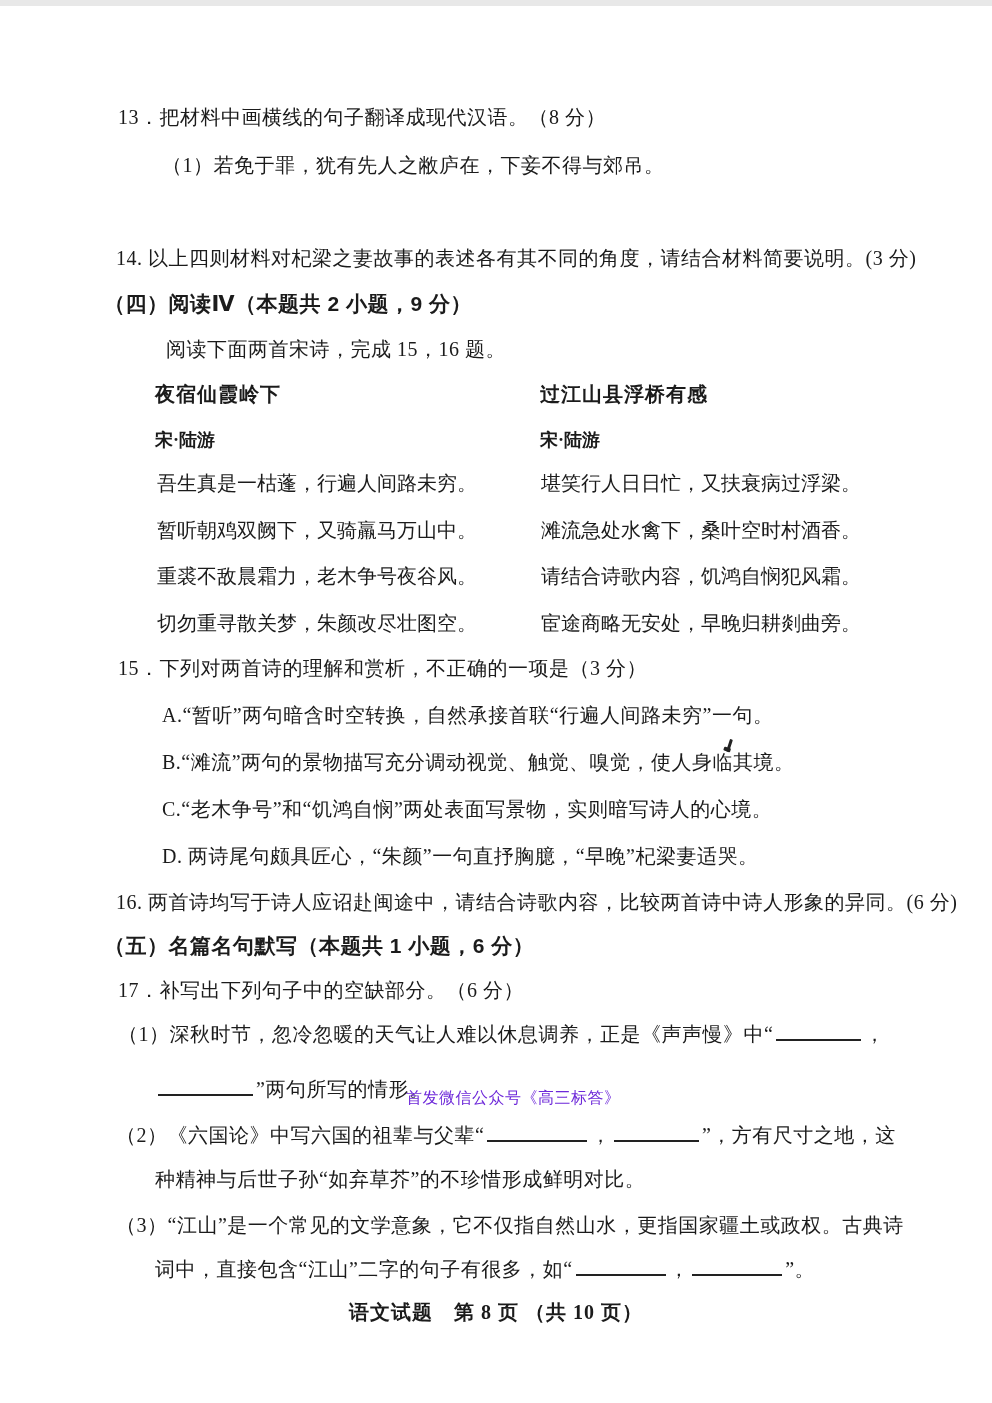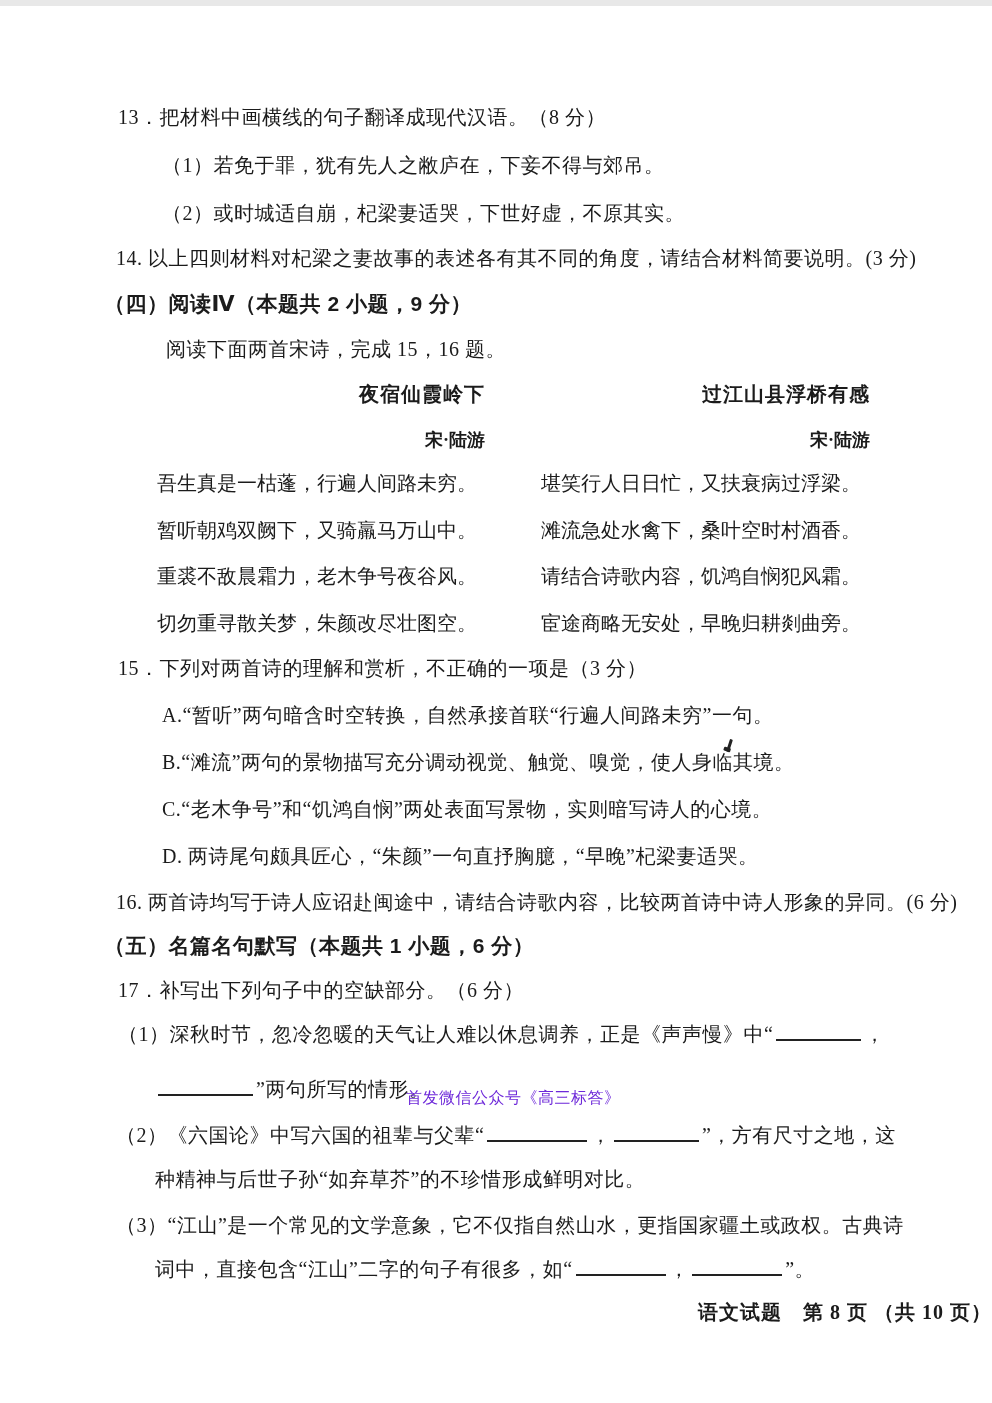--- a/index.html
+++ b/index.html
@@ -17,42 +17,42 @@
     white-space:nowrap;
     font-size:20px;
     line-height:27px;
     letter-spacing:0.5px;
   }
   .heading{
     font-family:"Liberation Sans","DejaVu Sans",sans-serif;
     font-weight:bold;
     font-size:21px;
   }
-  .poem-col{position:absolute;width:330px;text-align:right;}
+  .poem-col{position:absolute;width:330px;text-align:left;}
   .poem-title{font-weight:bold;font-size:20px;letter-spacing:1px;}
   .poem-author{font-weight:bold;font-size:18px;}
   .poem-line{font-size:20px;letter-spacing:0;}
   .blank{
     display:inline-block;
     height:0.95em;
     border-bottom:2px solid #222;
     margin:0 3px;
     vertical-align:baseline;
   }
   .w85{width:85px}.w90{width:90px}.w95{width:95px}.w100{width:100px}
   .watermark{
     position:absolute;
     font-size:16px;
     letter-spacing:0.5px;
     font-family:"Liberation Serif","DejaVu Serif",serif;
   }
   .footer{
     position:absolute;
     left:0;right:0;
-    text-align:right;
+    text-align:center;
     font-weight:bold;
     font-size:20px;
     letter-spacing:1px;
   }
   .smudge{
     position:absolute;
     left:728px;top:733px;
     width:3px;height:13px;
     background:#222;
     transform:rotate(18deg);
@@ -67,21 +67,20 @@
     border-radius:1px;
   }
 </style>
 </head>
 <body>
 
 <div class="page" style="background: rgb(255, 255, 255); color: rgb(27, 27, 27);">
 
   <div class="ln" style="left:118px;top:98px">13．把材料中画横线的句子翻译成现代汉语。（8 分）</div>
   <div class="ln" style="left:162px;top:146px">（1）若免于罪，犹有先人之敝庐在，下妾不得与郊吊。</div>
-  <div class="ln" style="left:162px;top:194px">（2）或时城适自崩，杞梁妻适哭，下世好虚，不原其实。</div>
 
   <div class="ln" style="left:116px;top:239px">14. 以上四则材料对杞梁之妻故事的表述各有其不同的角度，请结合材料简要说明。(3 分)</div>
 
   <div class="ln heading" style="left:104px;top:284px">（四）阅读Ⅳ（本题共 2 小题，9 分）</div>
   <div class="ln" style="left:166px;top:330px">阅读下面两首宋诗，完成 15，16 题。</div>
 
   <div class="poem-col poem-title" style="left:155px;top:375px">夜宿仙霞岭下</div>
   <div class="poem-col poem-title" style="left:540px;top:375px">过江山县浮桥有感</div>
 
   <div class="poem-col poem-author" style="left:155px;top:422px">宋·陆游</div>

